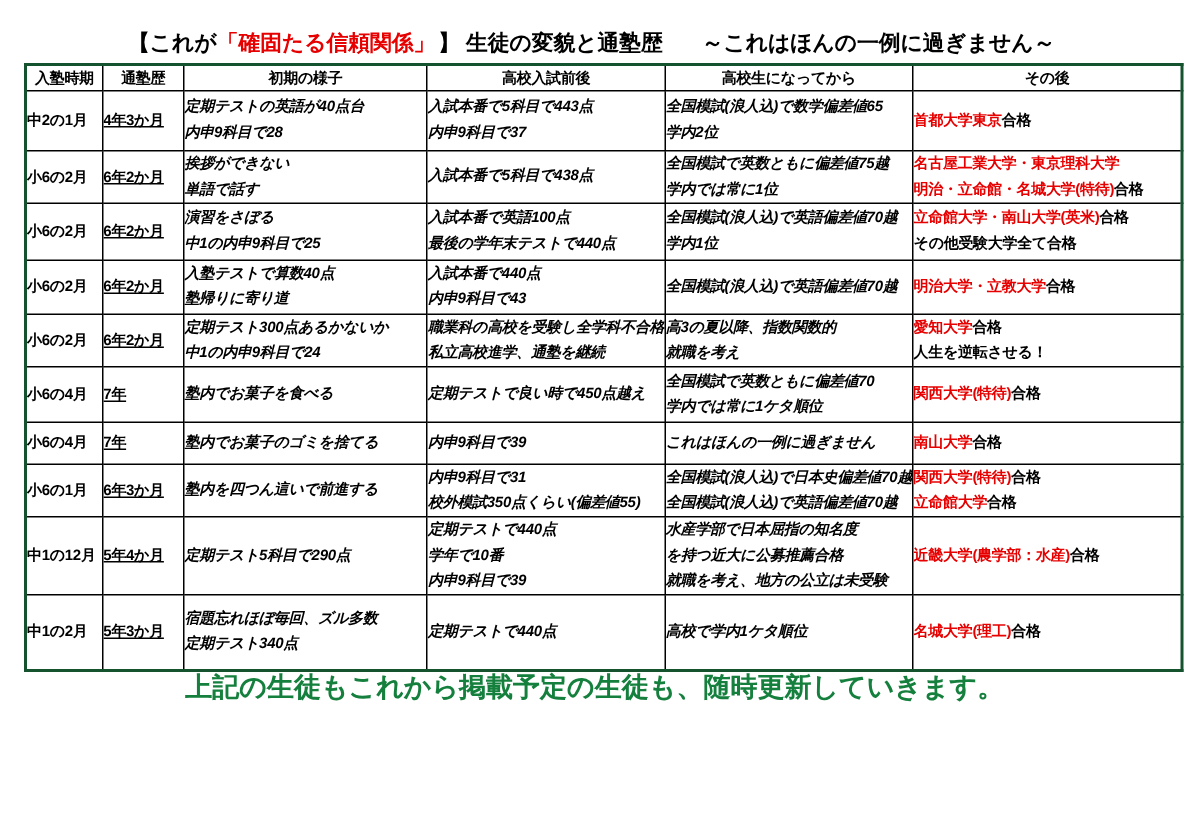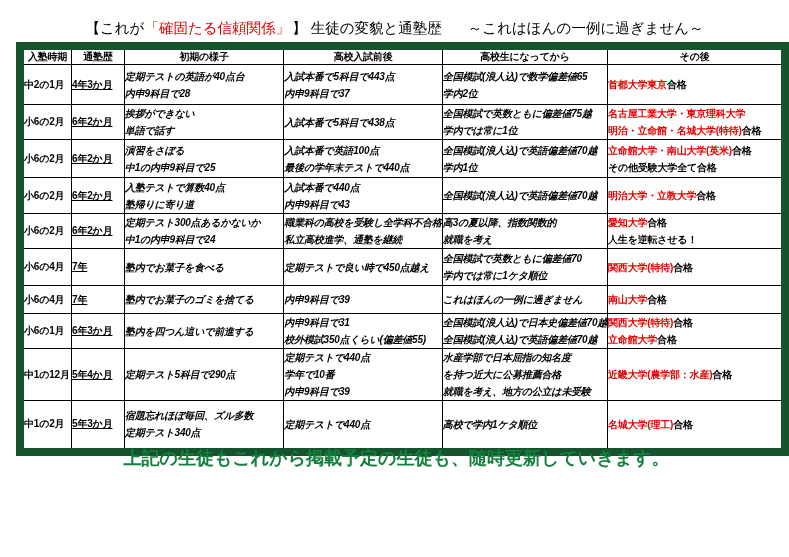--- a/index.html
+++ b/index.html
@@ -4,29 +4,29 @@
 <style>
   html,body{margin:0;padding:0;}
   body{
     width:789px;height:557px;background:#ffffff;position:relative;
     font-family:"Liberation Sans","DejaVu Sans",sans-serif;
     -webkit-font-smoothing:antialiased;
   }
   .red{color:#e60000;}
   .title{
     position:absolute;top:19px;left:0;width:789px;
-    text-align:center;font-size:14.5px;font-weight:400;color:#000;
+    text-align:center;font-size:14.5px;font-weight:700;color:#000;
     letter-spacing:0px;white-space:nowrap;
   }
   .title .title-note{margin-left:26px;}
   .title .title-main{margin-left:2px;}
   table.grid{
     position:absolute;left:16px;top:42px;
     border-collapse:collapse;table-layout:fixed;
-    border:8px solid #14532d;
+    border:2px solid #14532d;
   }
   table.grid th,table.grid td{
     border:1px solid #000;
     font-size:10px;font-weight:700;color:#000;
     letter-spacing:-0.2px;
     padding:0;vertical-align:middle;
     white-space:nowrap;overflow:hidden;
   }
   table.grid th{text-align:center;}
   thead tr{height:17px;}

